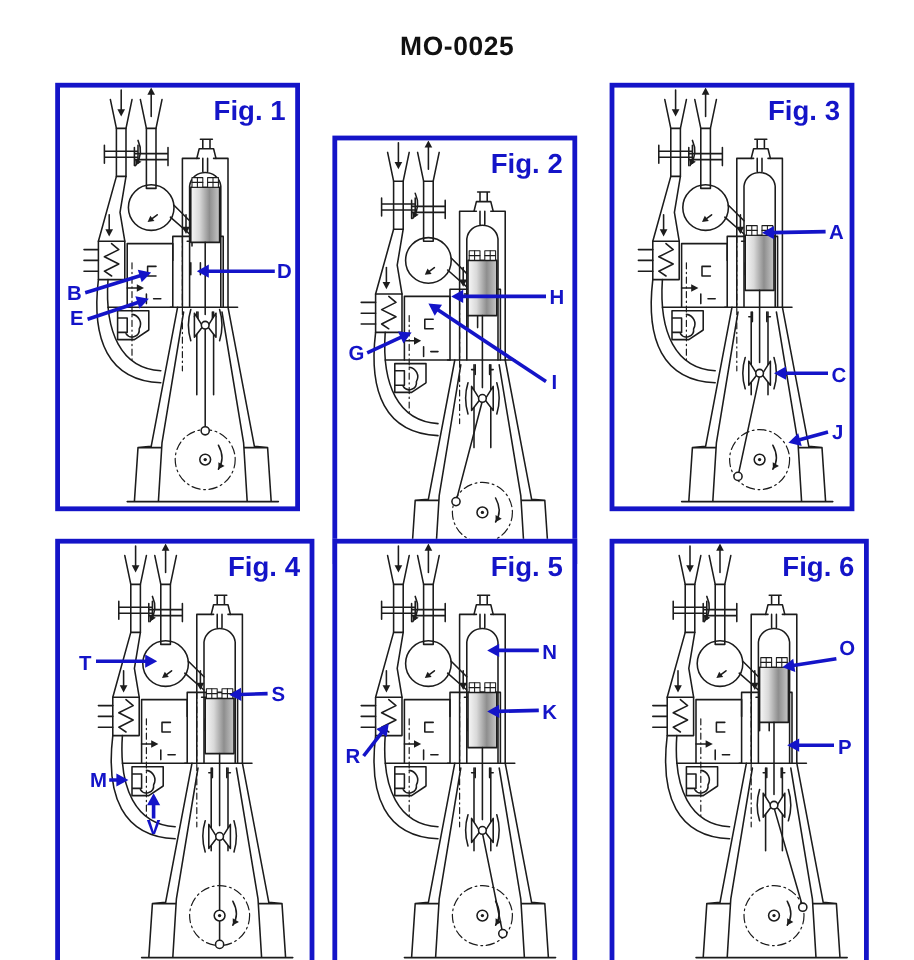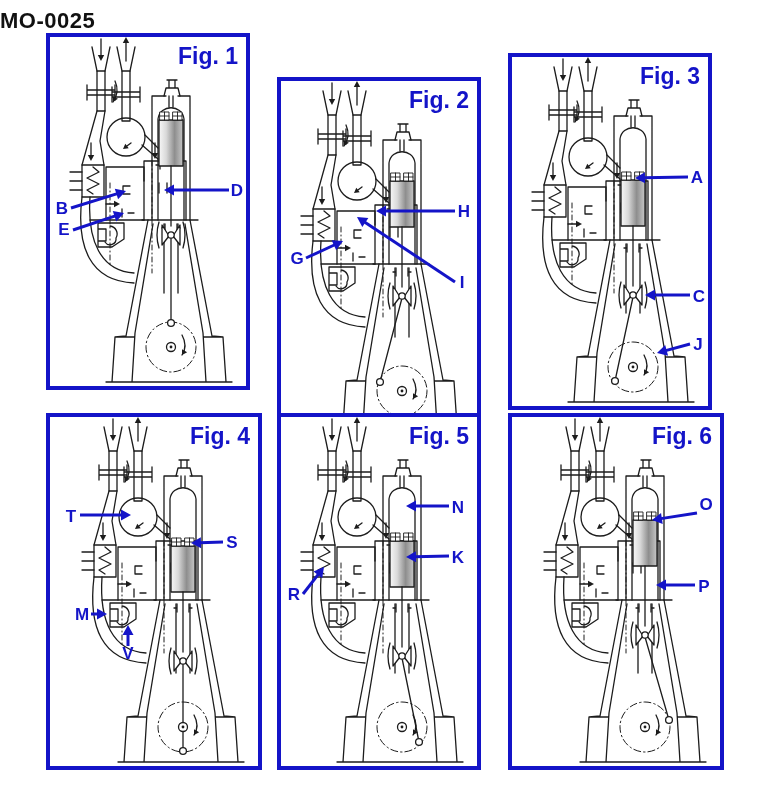--- a/index.html
+++ b/index.html
@@ -1,19 +1,19 @@
 <!DOCTYPE html>
 <html><head>
 <meta charset="utf-8">
 <style>
   html,body{margin:0;padding:0;background:#ffffff;}
   body{width:762px;height:800px;font-family:"Liberation Sans",sans-serif;overflow:hidden;}
   h1.page-title{
-    margin:0;padding-top:8px;height:33px;box-sizing:border-box;
-    font-size:22px;font-weight:bold;color:#111;
+    margin:18px;padding-top:8px;height:33px;box-sizing:border-box;
+    text-align:center;font-size:22px;font-weight:bold;color:#111;
     letter-spacing:.5px;
   }
   .grid{
     display:grid;
     grid-template-columns:repeat(3,204px);
     grid-auto-rows:357px;
     column-gap:27px;row-gap:23px;
     margin:0 0 0 46px;
     text-align:right;
   }
@@ -192,21 +192,21 @@
           <text x="20" y="187" text-anchor="middle" fill="#1414c8" stroke="none" font-family="&quot;Liberation Sans&quot;,sans-serif" font-size="17" font-weight="bold">G</text>
           <line x1="178" y1="134" x2="108" y2="134" stroke="#1414c8" stroke-width="3"></line>
           <polygon points="99,134 109,128.5 109,139.5" fill="#1414c8" stroke="none"></polygon>
           <text x="187" y="140" text-anchor="middle" fill="#1414c8" stroke="none" font-family="&quot;Liberation Sans&quot;,sans-serif" font-size="17" font-weight="bold">H</text>
           <line x1="178" y1="205" x2="87.50020608582285" y2="144.97462648549475" stroke="#1414c8" stroke-width="3"></line>
           <polygon points="80,140 91.3736118364944,140.94390348699133 85.29351279866748,150.11082203633035" fill="#1414c8" stroke="none"></polygon>
           <text x="185" y="211" text-anchor="middle" fill="#1414c8" stroke="none" font-family="&quot;Liberation Sans&quot;,sans-serif" font-size="17" font-weight="bold">I</text>
         </g>
       </svg>
   </figure>
-  <figure class="panel" style="border-color: rgb(20, 20, 200); margin-top: 20px;">
+  <figure class="panel" style="border-color: rgb(20, 20, 200);">
     <svg width="196" height="349" viewBox="4 4 196 349">
       <text class="fig-label" x="192" y="31" text-anchor="end" fill="#1414c8">Fig. 3</text>
     <defs>
           <linearGradient id="pg2" x1="0" y1="0" x2="1" y2="0">
             <stop offset="0" stop-color="#f7f7f7"></stop>
             <stop offset="0.3" stop-color="#d9d9d9"></stop>
             <stop offset="0.65" stop-color="#8e8e8e"></stop>
             <stop offset="1" stop-color="#c7c7c7"></stop>
           </linearGradient>
         </defs>

